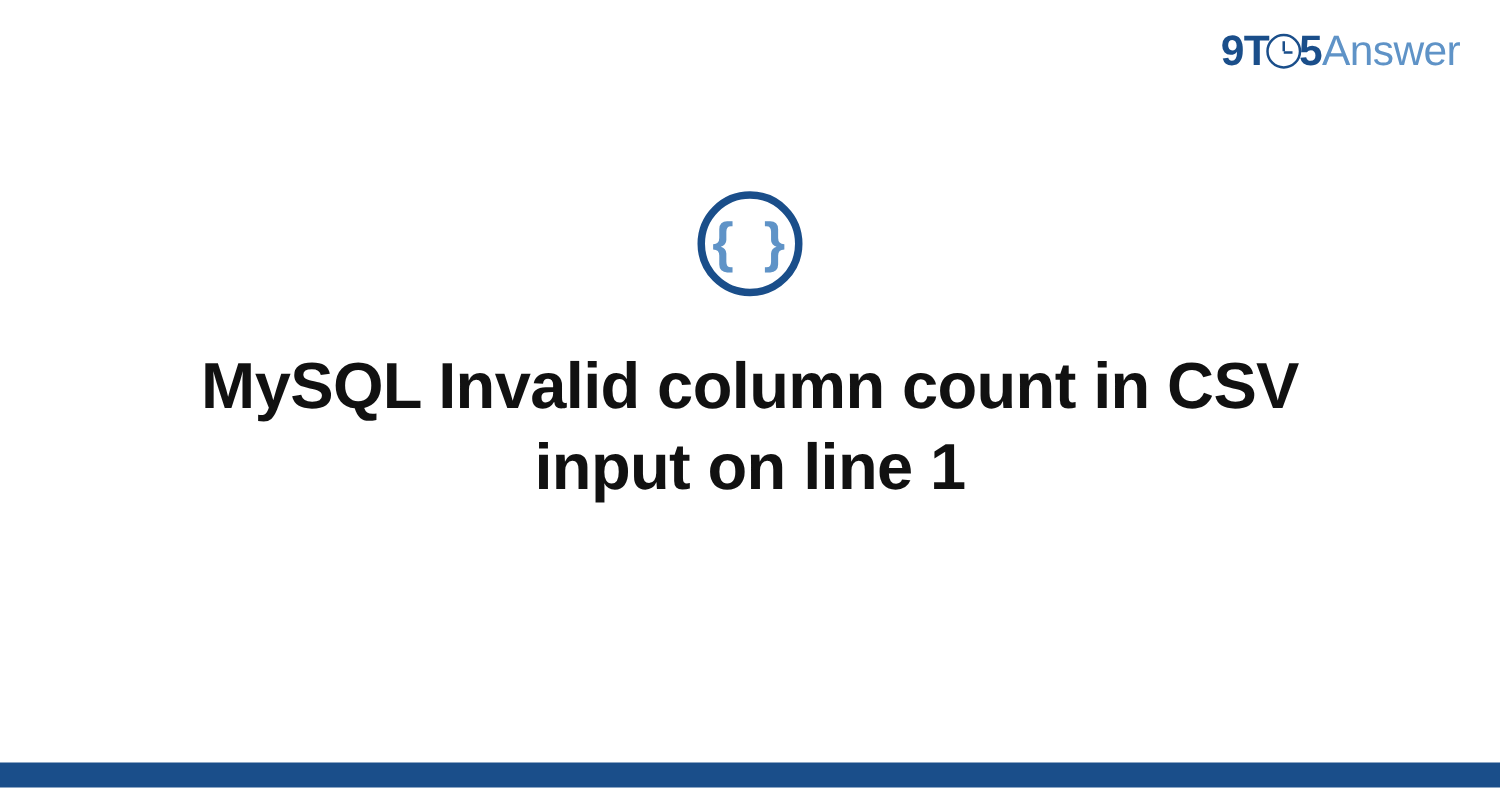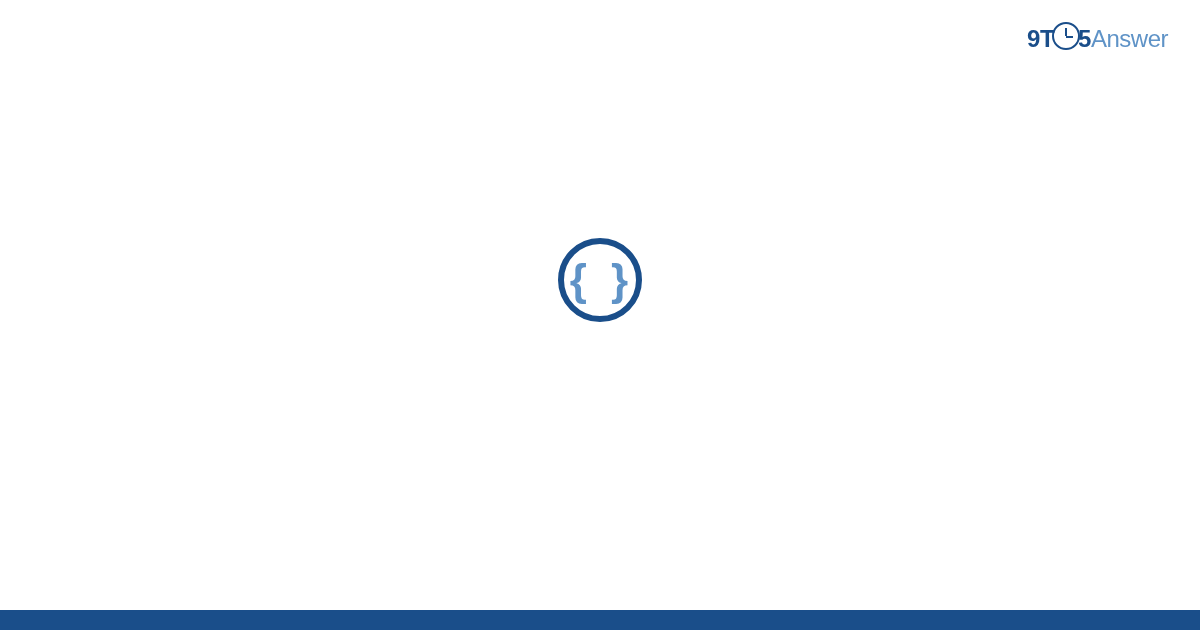--- a/index.html
+++ b/index.html
@@ -12,21 +12,21 @@
       height: 630px;
       font-family: -apple-system, BlinkMacSystemFont, "Segoe UI", Helvetica, Arial, sans-serif;
       background: #ffffff;
       position: relative;
       overflow: hidden;
     }
     .logo {
       position: absolute;
       top: 22px;
       right: 32px;
-      font-size: 24px;
+      font-size: 34px;
       font-weight: 600;
       letter-spacing: -0.5px;
     }
     .logo-9t {
       color: #1a4e8a;
     }
     .logo-clock {
       display: inline-flex;
       align-items: center;
       justify-content: center;
@@ -117,15 +117,16 @@
 <body>
 
 <div class="logo">
   <span class="logo-9t">9T</span><span class="logo-clock"></span><span class="logo-5">5</span><span class="logo-answer">Answer</span>
 </div>
 
 <div class="content">
   <div class="category-icon">
     <span class="braces">{ }</span>
   </div>
+  <h1 class="title">MySQL Invalid column count in CSV input on line 1</h1>
 </div>
 
 <div class="bottom-bar"></div>
 
 </body></html>

